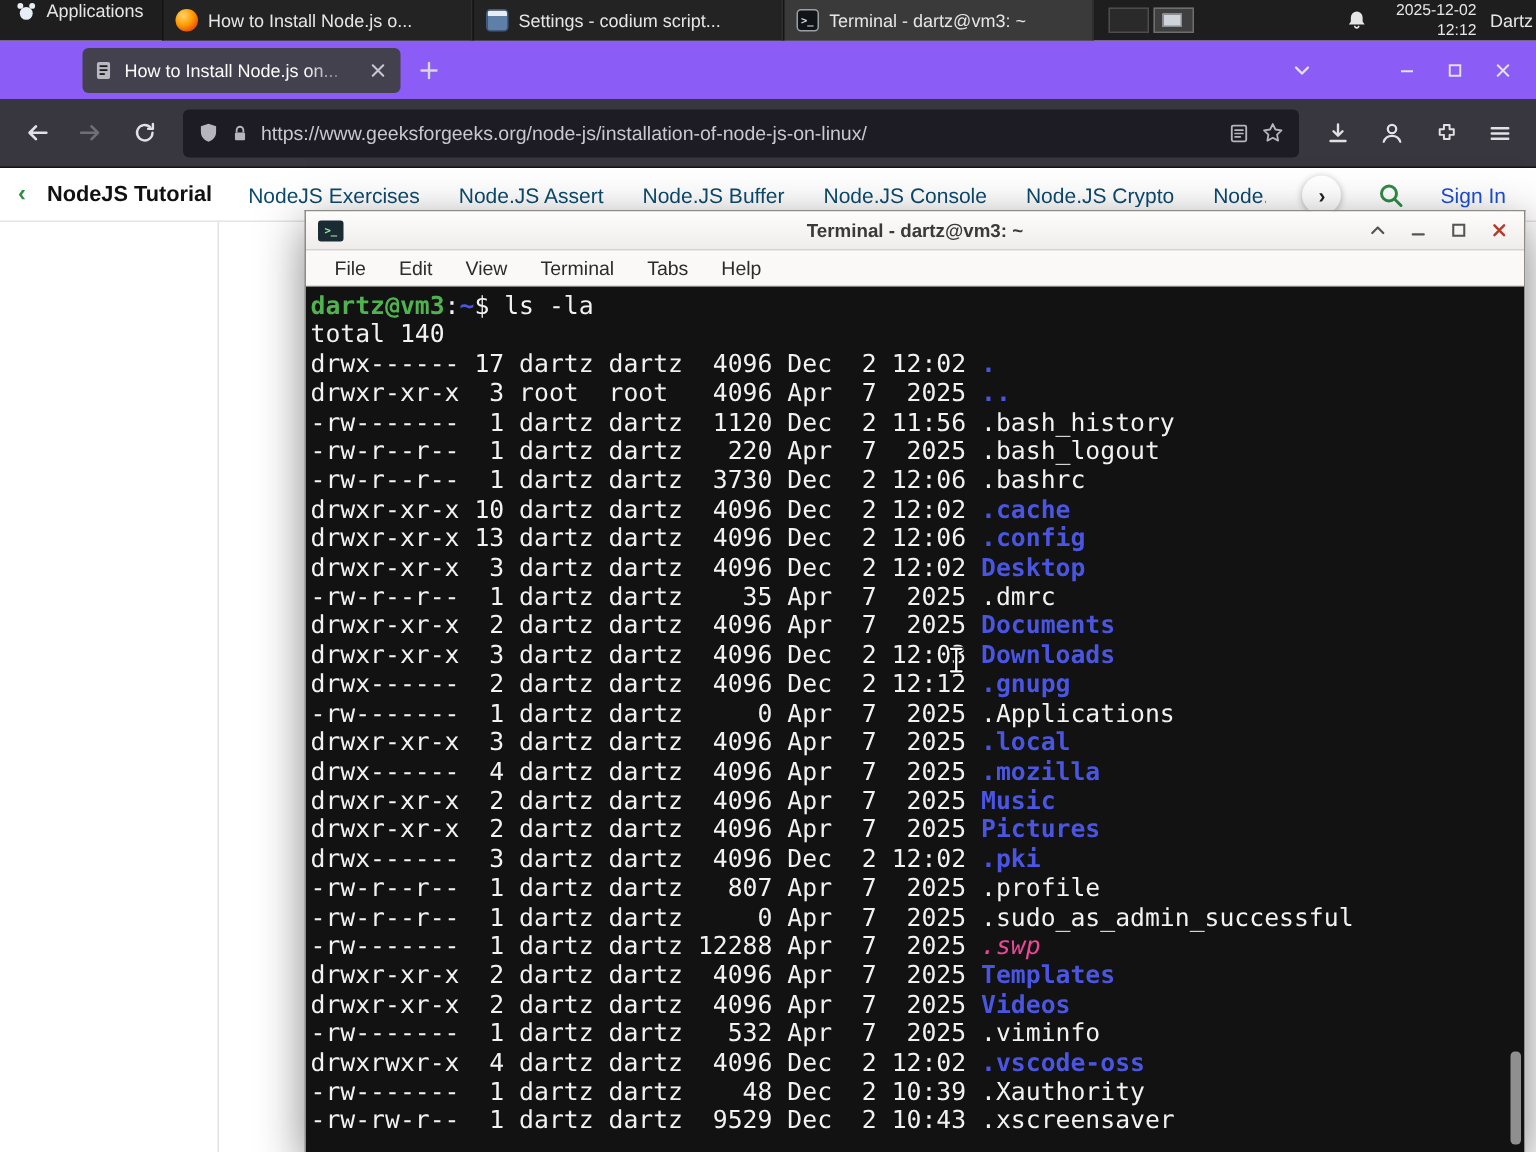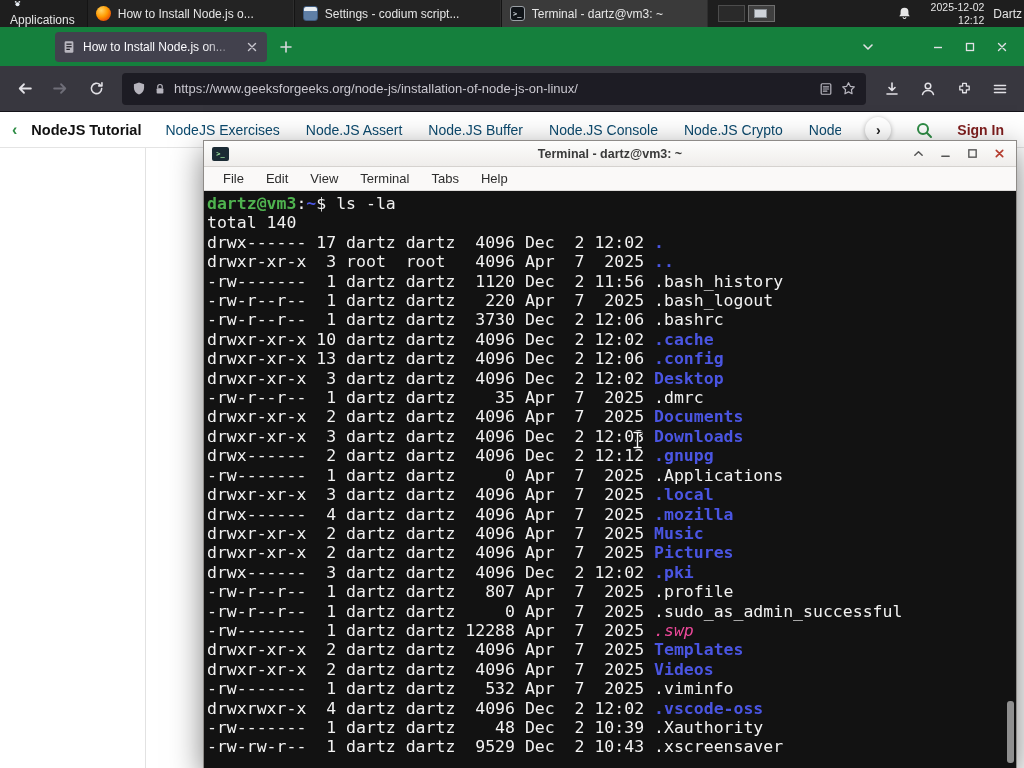--- a/index.html
+++ b/index.html
@@ -4,42 +4,42 @@
 <style>
   *{margin:0;padding:0;box-sizing:border-box;}
   html,body{width:1024px;height:768px;overflow:hidden;background:#000;}
   .screen{position:relative;width:1024px;height:768px;overflow:hidden;background:#fff;
           font-family:"Liberation Sans",sans-serif;}
   .flex-sp{flex:1;}
 
   
   .panel{position:absolute;top:0;left:0;width:100%;height:27px;background:#1e1e1e;
          display:flex;align-items:center;color:#e6e6e6;font-size:12px;z-index:60;}
-  .apps-btn{display:flex;gap:6px;padding:0 10px;height:100%;flex-direction:column;}
+  .apps-btn{display:flex;gap:6px;padding:0 10px;height:100%;}
   .taskbar{display:flex;height:100%;margin-left:2px;}
   .task-btn{width:207px;display:flex;align-items:center;gap:7px;padding:0 8px;height:100%;
             border-left:1px solid #141414;border-right:1px solid #2e2e2e;background:#232323;}
   .task-btn.active{background:#3a3a3a;}
   .tlabel{white-space:nowrap;overflow:hidden;max-width:170px;}
   .ticon{width:15px;height:15px;flex:0 0 15px;border-radius:3px;}
   .ticon.firefox{border-radius:50%;background:radial-gradient(circle at 35% 30%,#ffd567,#ff9a00 45%,#e33d0b 85%);}
   .ticon.settings{background:linear-gradient(#e8edf2 0 4px,#5f7fa6 4px);border:1px solid #3f5c80;}
   .ticon.terminal{background:#101418;border:1px solid #9aa0a6;color:#d7dde2;
                   font:bold 7px "DejaVu Sans Mono",monospace;display:flex;align-items:center;justify-content:center;}
   .pager{display:flex;gap:3px;margin-left:10px;align-items:center;height:100%;}
   .ws{width:27px;height:17px;border:1px solid #4c4c4c;background:#2a2a2a;position:relative;}
   .ws.active{background:#3f3f3f;border-color:#6e6e6e;}
   .ws.active i{position:absolute;left:5px;top:3px;width:13px;height:9px;background:#cfd4da;border:1px solid #8a8f94;}
   .bell-wrap{display:flex;align-items:center;margin-right:10px;}
   .clock{text-align:right;font-size:10.5px;line-height:1.2;margin:0 9px;white-space:nowrap;}
   .puser{font-size:12px;margin-right:2px;white-space:nowrap;}
 
   
   .browser{position:absolute;left:0;top:27px;width:1024px;height:741px;display:flex;flex-direction:column;z-index:10;}
-  .tabbar{height:39px;background:#15803d;display:flex;align-items:center;padding:0 6px 0 55px;}
+  .tabbar{height:39px;background:#8b5cf6;display:flex;align-items:center;padding:0 6px 0 55px;}
   .tab{width:212px;height:30px;background:#42414d;border-radius:4px;display:flex;align-items:center;
        gap:7px;padding:0 7px;color:#fbfbfe;}
   .tab-title{font-size:12px;white-space:nowrap;overflow:hidden;flex:1;
              -webkit-mask-image:linear-gradient(90deg,#000 78%,transparent);
              mask-image:linear-gradient(90deg,#000 78%,transparent);}
   .tab-close{display:flex;padding:2px;border-radius:2px;}
   .newtab-btn{width:30px;height:30px;display:flex;align-items:center;justify-content:center;margin-left:4px;}
   .tb-btn{width:32px;height:100%;display:flex;align-items:center;justify-content:center;}
   .win-controls{display:flex;height:100%;margin-left:38px;}
 
@@ -57,21 +57,21 @@
   .site-nav{height:36px;display:flex;align-items:center;gap:24px;padding:0 12px;
             border-bottom:1px solid #e4e4e4;font-size:14px;color:#343c42;}
   .chev-left{color:#2f8d46;font-weight:bold;font-size:16px;margin-right:-10px;}
   .nav-primary{font-weight:bold;color:#111;font-size:14.5px;white-space:nowrap;}
   .nav-links{display:flex;gap:26px;white-space:nowrap;overflow:hidden;flex:1;}
   .nav-link{color:#0c4a6e;}
   .chev-circle{width:26px;height:26px;border-radius:50%;background:#fff;flex:0 0 auto;
                box-shadow:0 1px 5px rgba(0,0,0,.3);display:flex;align-items:center;justify-content:center;
                font-size:14px;color:#222;font-weight:bold;}
   .search-wrap{display:flex;flex:0 0 auto;}
-  .signin{font-weight:bold;color:#7f1d1d;margin-right:8px;white-space:nowrap;}
+  .signin{font-weight:normal;color:#1d4ed8;margin-right:8px;white-space:nowrap;}
   .page-divider{position:absolute;left:145px;top:36px;bottom:0;width:1px;background:#e2e2e2;}
 
   
   .termwin{position:absolute;left:203px;top:140px;width:814px;height:628px;z-index:40;
            display:flex;flex-direction:column;border:1px solid #8e8b88;border-bottom:none;
            box-shadow:0 10px 30px rgba(0,0,0,.5);}
   .t-title{height:26px;background:linear-gradient(#fdfdfc,#efedeb);border-bottom:1px solid #d5d2cf;
            display:flex;align-items:center;padding:0 8px;position:relative;flex:0 0 26px;}
   .t-ico{width:17px;height:14px;background:#1b2b34;border-radius:2px;color:#9fe8a0;
          font:bold 7px "DejaVu Sans Mono",monospace;display:flex;align-items:center;justify-content:center;}

